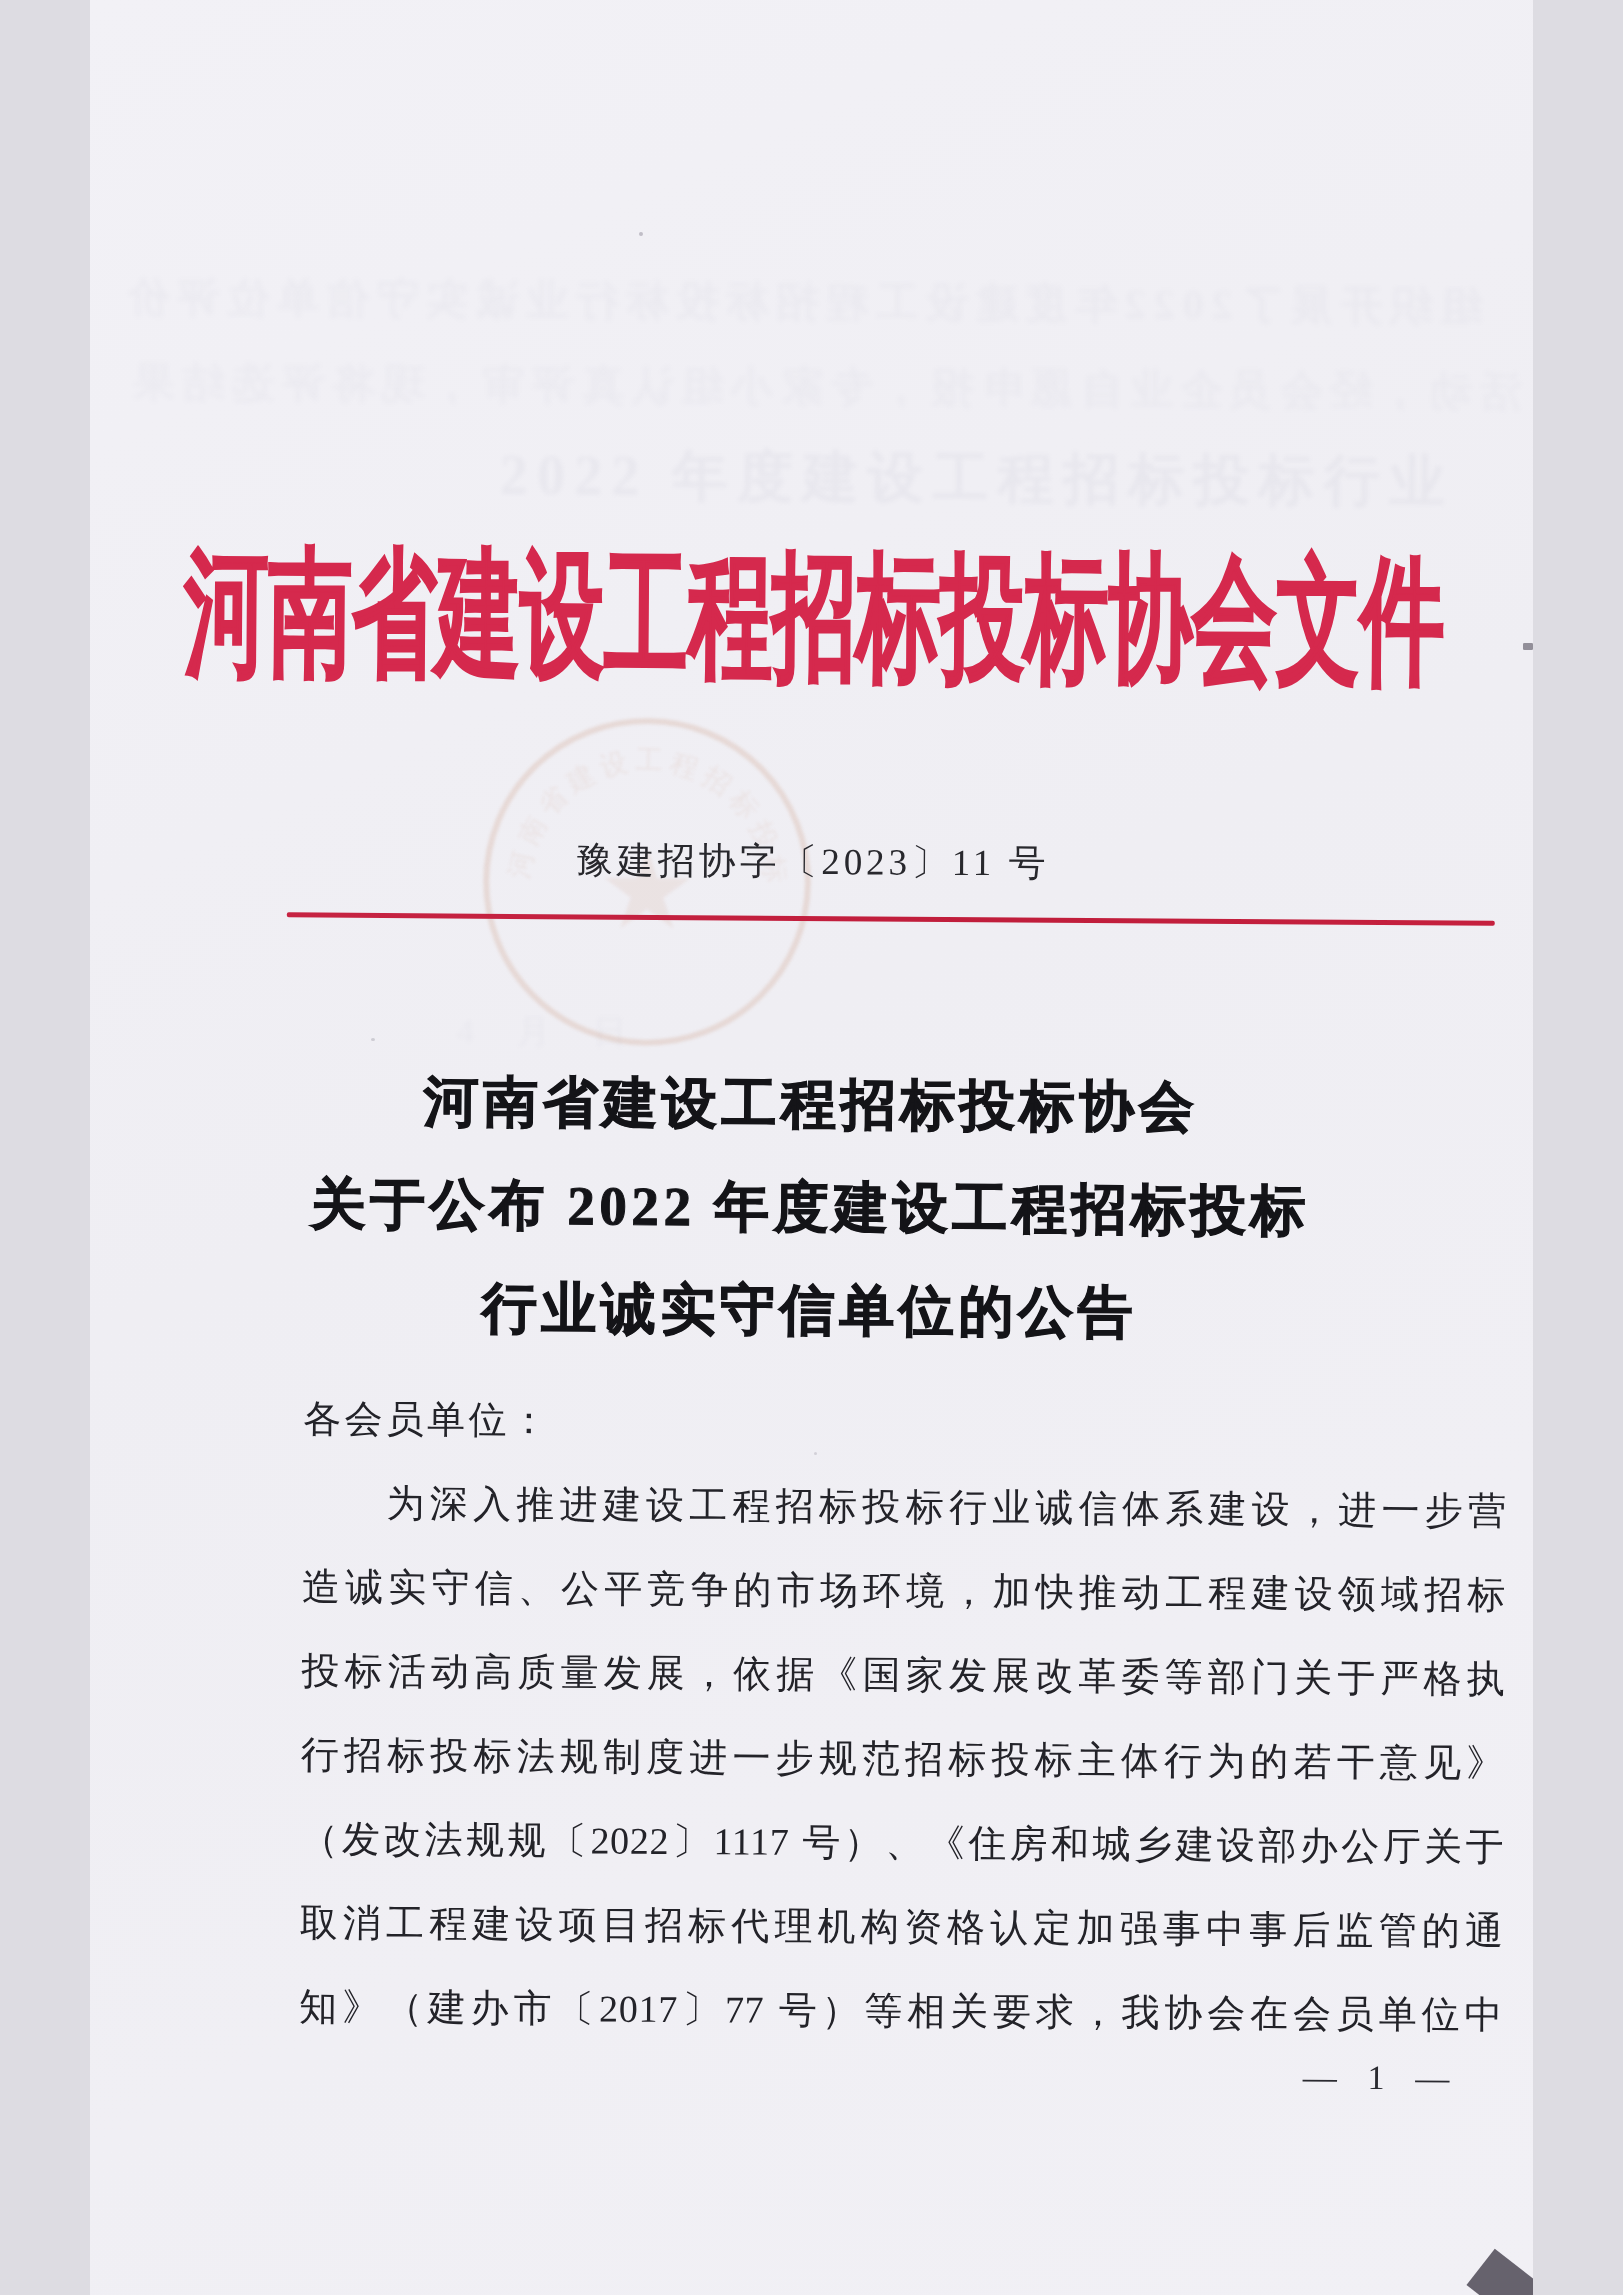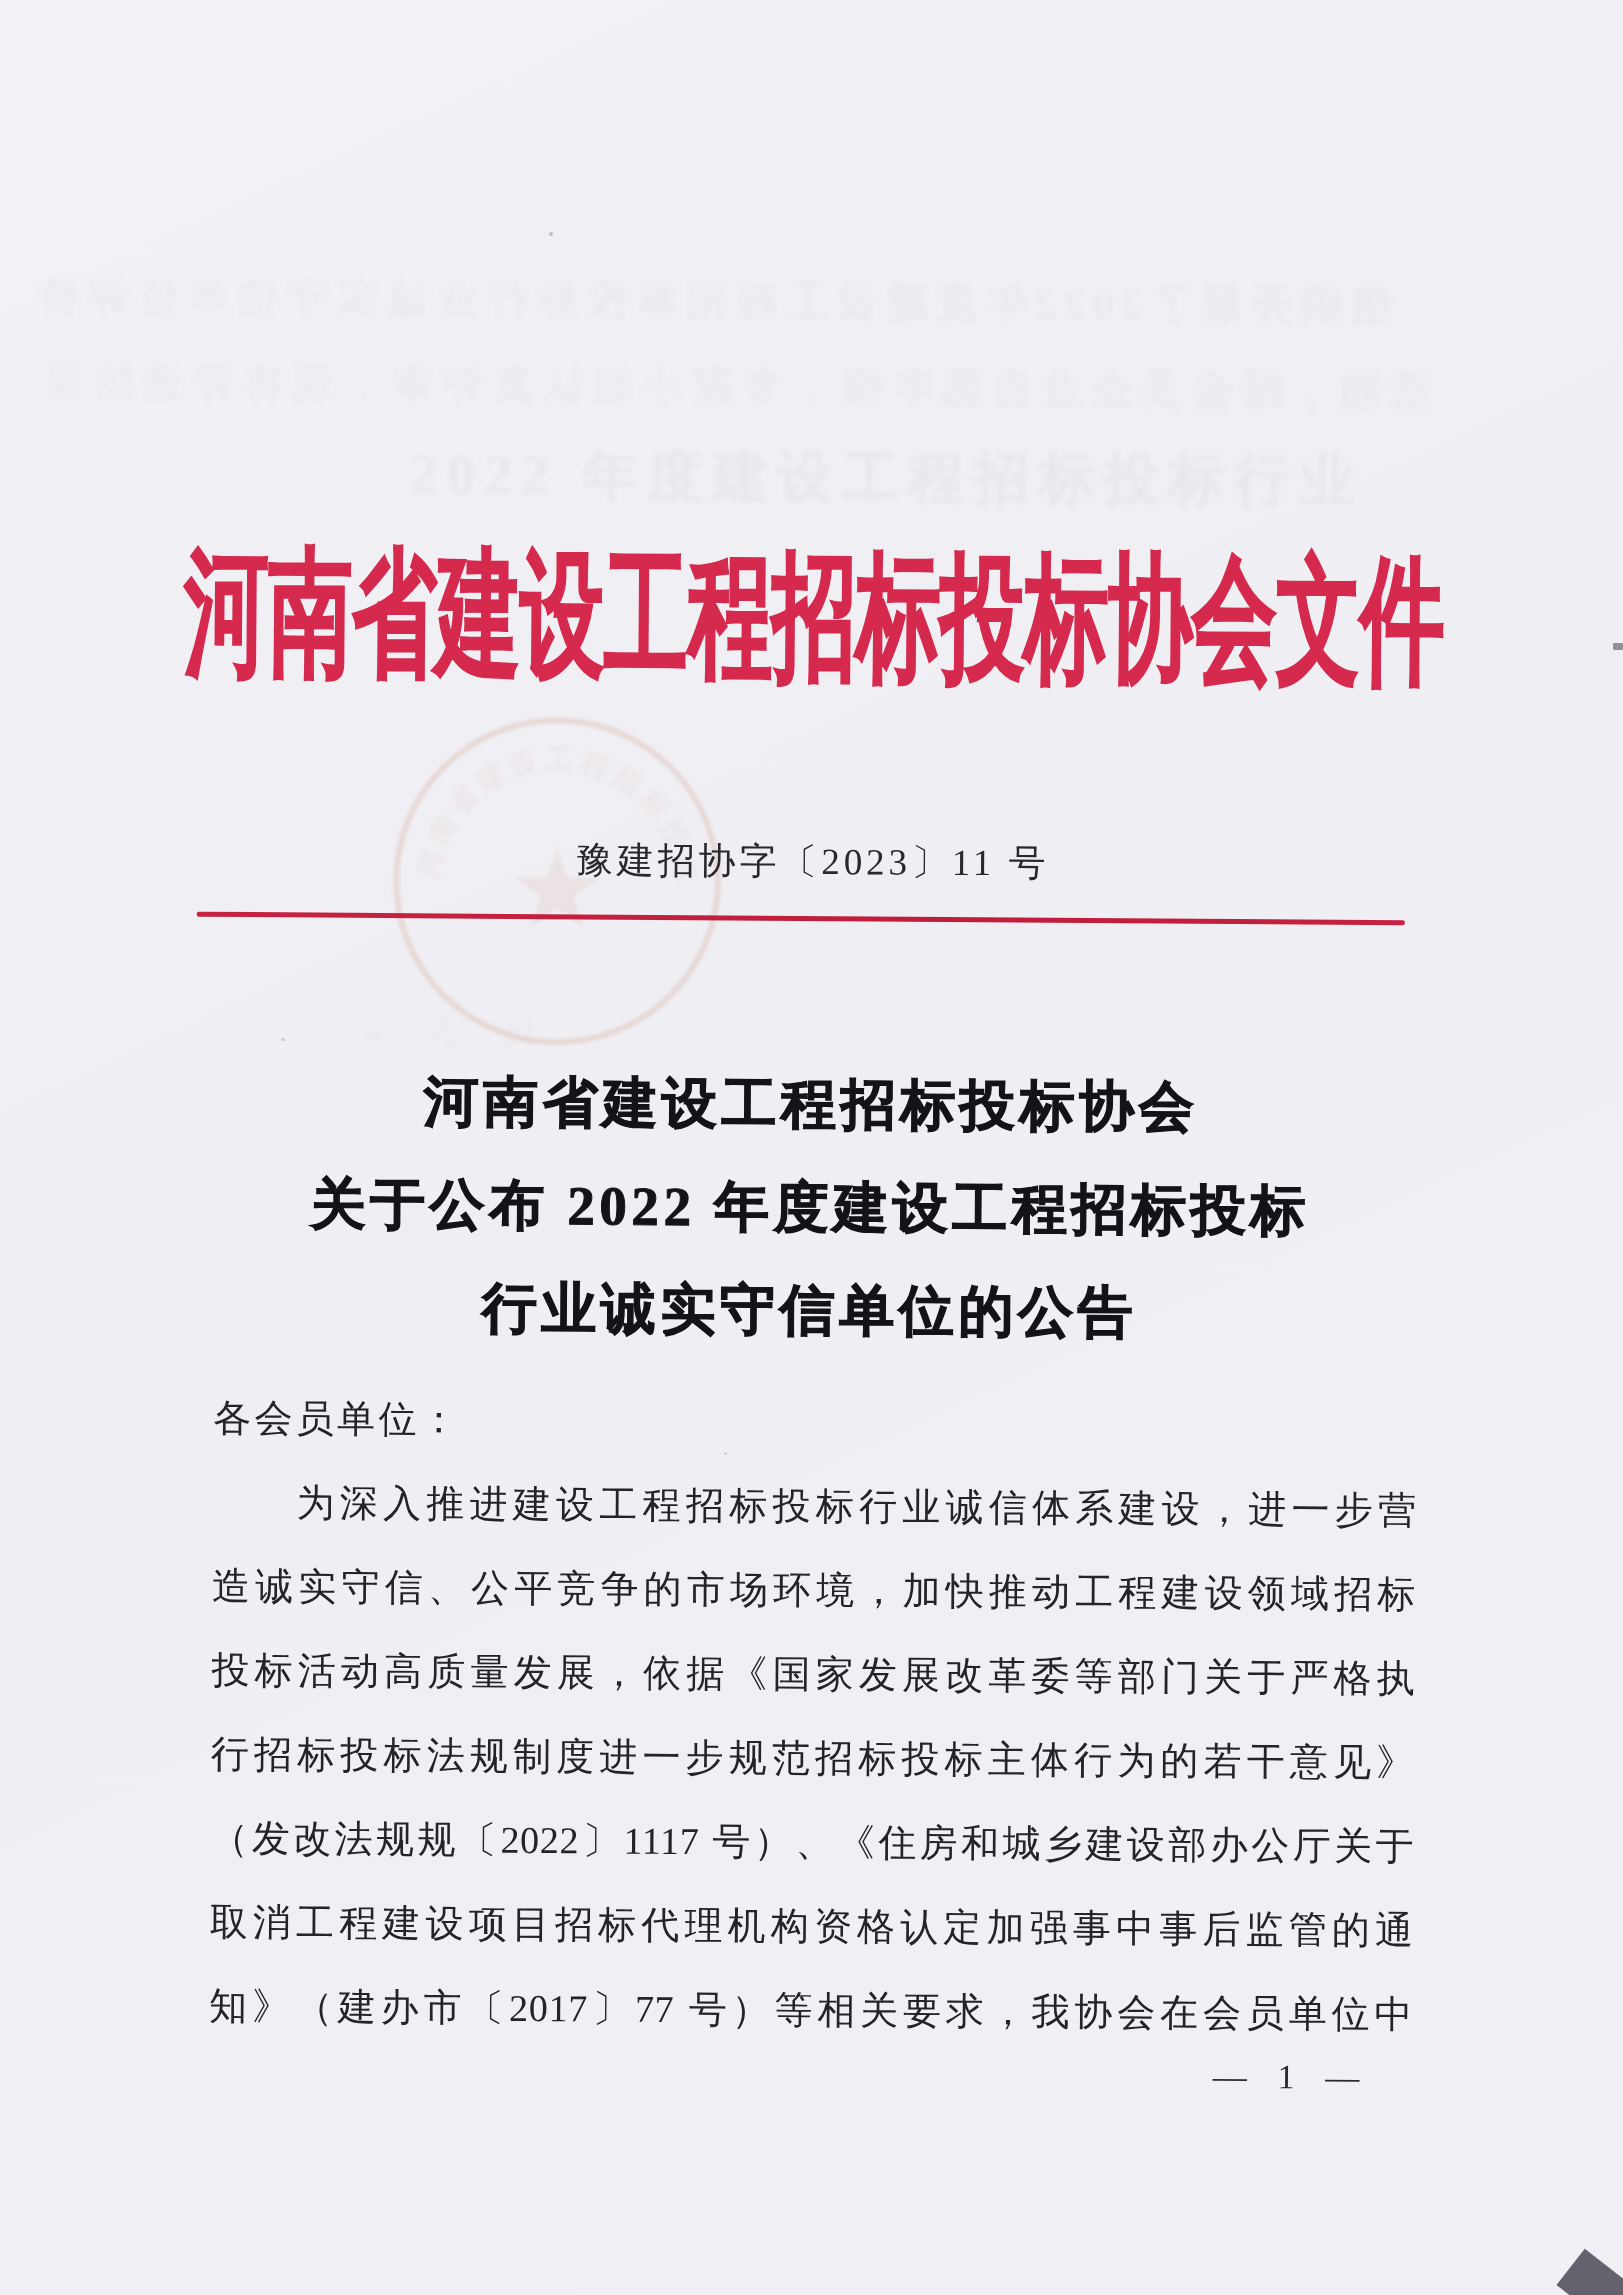--- a/index.html
+++ b/index.html
@@ -1,18 +1,18 @@
 <!DOCTYPE html>
 <html style="--paper: #f0eff4; --letterhead-red: #d5294d; --rule-red: #c32040; --ink: #232329; --heading-ink: #141418; --seal-red: #c78d72; --ghost-gray: #8c8da6;font-size:10.5px"><head>
 <meta charset="utf-8">
 <style>
   html,body{margin:0;padding:0;background:#dddce2;}
   .page{
     position:relative;
-    width:1623px;height:2295px;
+    width:1443px;height:2295px;
     margin:0 auto;
     background:linear-gradient(155deg,#f2f1f6 0%,#efeef3 45%,#f1f0f5 100%);
     overflow:hidden;
     font-family:"Liberation Serif","DejaVu Serif",serif;
     color:var(--ink,#232329);
   }
   .content{position:absolute;inset:0;transform:rotate(0.4deg);transform-origin:50% 45%;}
 
   
   .ghost{position:absolute;white-space:nowrap;color:var(--ghost-gray,#8c8da6);

